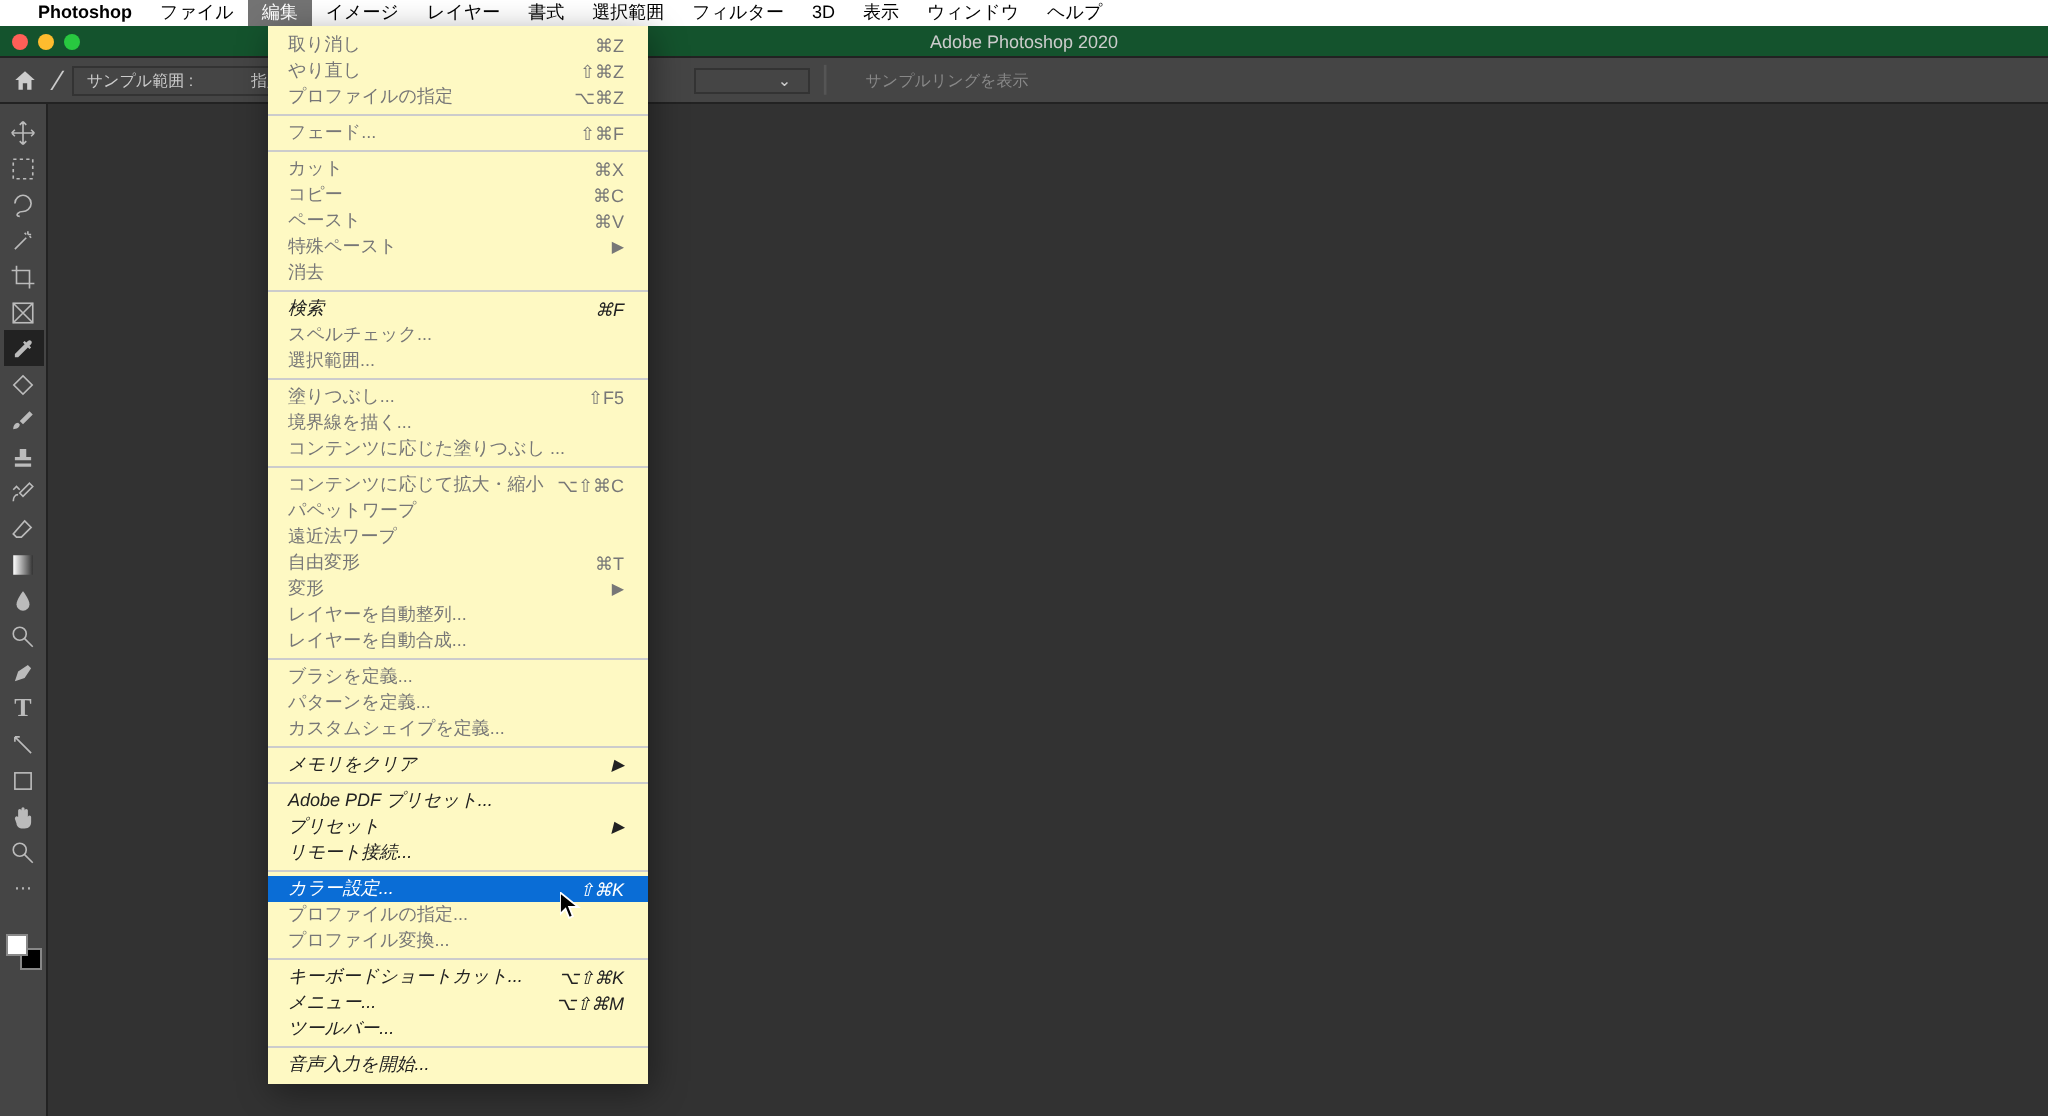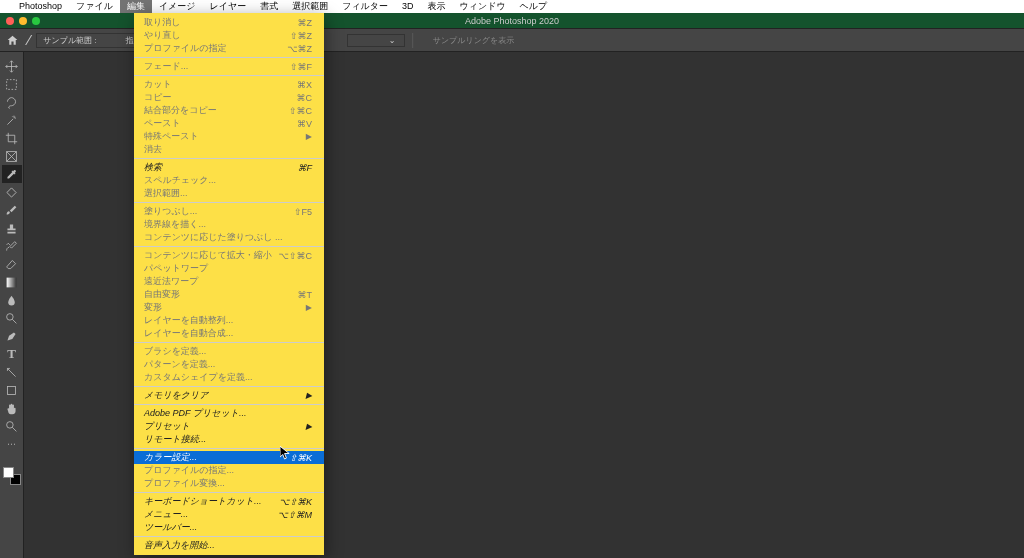--- a/index.html
+++ b/index.html
@@ -2,21 +2,21 @@
 <html><head>
 <meta charset="utf-8">
 <style>
 * { margin: 0; padding: 0; box-sizing: border-box; font-family: -apple-system, "Hiragino Kaku Gothic Pro", sans-serif; }
 body { width: 1024px; height: 558px; background: #323232; overflow: hidden; position: relative; }
 
 .menubar { height: 13px; background: #fff; display: flex; align-items: center; font-size: 9px; padding-left: 8px; gap: 0; }
 .menubar .apple { font-size: 11px; margin-right: 4px; }
 .menubar .mi { padding: 0 7px; height: 13px; line-height: 13px; cursor: default; }
 .menubar .mi.active { background: #737373; color: #fff; }
-.menubar .app { font-weight: 400; }
+.menubar .app { font-weight: 700; }
 
 .window-titlebar { height: 15px; background: #14532d; display: flex; align-items: center; padding-left: 6px; position: relative; }
 .traffic { display: flex; gap: 5px; }
 .dot { width: 8px; height: 8px; border-radius: 50%; }
 .dot.r { background: #ff5f57; }
 .dot.y { background: #febc2e; }
 .dot.g { background: #28c840; }
 .window-title { position: absolute; left: 50%; transform: translateX(-50%); color: #ccc; font-size: 9px; }
 
 .options-bar { height: 24px; background: #454545; display: flex; align-items: center; padding-left: 6px; gap: 6px; border-top: 1px solid #222; border-bottom: 1px solid #222; }
@@ -30,21 +30,21 @@
 .workspace { display: flex; height: calc(100% - 52px); }
 .toolbar { width: 24px; background: #454545; display: flex; flex-direction: column; align-items: center; padding-top: 5px; gap: 0; border-right: 1px solid #222; }
 .tbtn { width: 20px; height: 18px; display: flex; align-items: center; justify-content: center; color: #bbb; font-size: 11px; position: relative; }
 .tbtn.spacer { height: 8px; }
 .tbtn svg { width: 13px; height: 13px; }
 .swatches { margin-top: 6px; position: relative; width: 18px; height: 18px; }
 .sw-bg { position: absolute; right: 0; bottom: 0; width: 11px; height: 11px; background: #000; border: 1px solid #888; }
 .sw-fg { position: absolute; left: 0; top: 0; width: 11px; height: 11px; background: #fff; border: 1px solid #888; }
 .canvas { flex: 1; background: #323232; }
 
-.dropdown-menu { position: absolute; left: 134px; top: 13px; width: 190px; background: #fde047; box-shadow: 2px 4px 16px rgba(0,0,0,0.4); font-size: 9px; color: #777; padding: 3px 0; }
+.dropdown-menu { position: absolute; left: 134px; top: 13px; width: 190px; background: #fef9c3; box-shadow: 2px 4px 16px rgba(0,0,0,0.4); font-size: 9px; color: #777; padding: 3px 0; }
 .dropdown-menu .item { display: flex; justify-content: space-between; align-items: center; padding: 1px 12px 1px 10px; height: 13px; white-space: nowrap; }
 .dropdown-menu .item.enabled { color: #222; font-style: italic; }
 .dropdown-menu .item.hl { background: #0a6dd6; color: #fff; }
 .dropdown-menu .sep-line { height: 1px; background: #ccc; margin: 2px 0; }
 .dropdown-menu .sc { font-size: 9px; letter-spacing: 0; }
 .dropdown-menu .sub { font-size: 8px; }
 .cursor { position: absolute; left: 280px; top: 446px; width: 11px; height: 15px; pointer-events: none; }
 </style>
 </head>
 <body>
@@ -234,24 +234,20 @@
     <div class="sep-line"></div>
     <div class="item">
       <span>カット</span>
       <span class="sc">⌘X</span>
     </div>
     <div class="item">
       <span>コピー</span>
       <span class="sc">⌘C</span>
     </div>
     <div class="item">
-      <span>結合部分をコピー</span>
-      <span class="sc">⇧⌘C</span>
-    </div>
-    <div class="item">
       <span>ペースト</span>
       <span class="sc">⌘V</span>
     </div>
     <div class="item">
       <span>特殊ペースト</span>
       <span class="sub">▶</span>
     </div>
     <div class="item">
       <span>消去</span>
       <span class="sc"></span>

